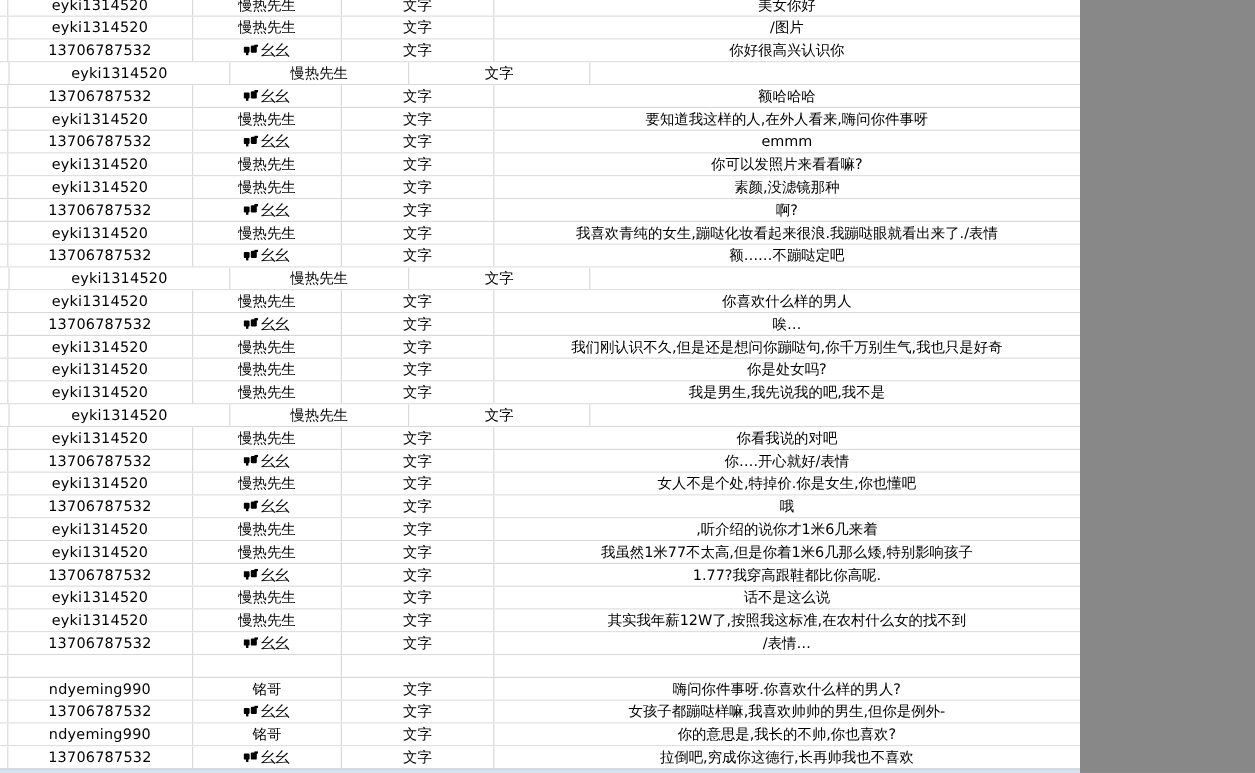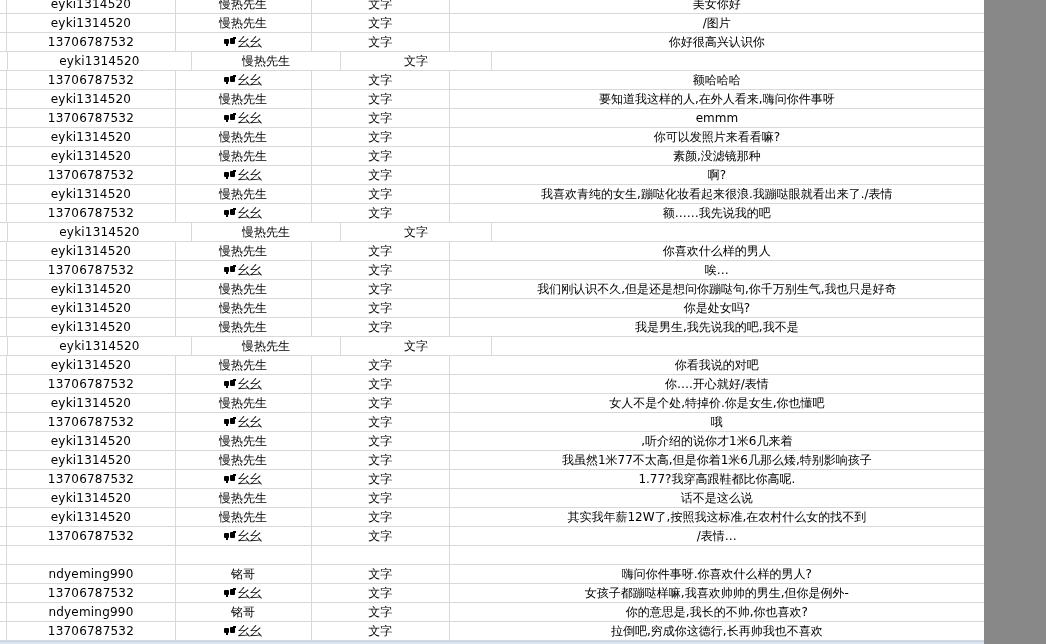--- a/index.html
+++ b/index.html
@@ -1,21 +1,21 @@
 <!DOCTYPE html>
 <html><head>
 <meta charset="utf-8">
 <style>
   * { margin:0; padding:0; box-sizing:border-box; }
   html,body { background:#888; }
   body { font-family:"DejaVu Sans","Liberation Sans",sans-serif; }
 
   .sheet {
     position:relative;
-    width:984px; height:644px;
+    width:900px; height:644px;
     background:#ffffff;
     overflow:hidden;
     color:#000;
   }
   .rows { margin-top:-5px; }
   .row {
     display:flex;
     height:19px;
     border-bottom:1px solid #d9d9d9;
     background:#fff;
@@ -190,21 +190,21 @@
             <svg width="12" height="10" viewBox="0 0 12 10">
               <rect x="0" y="2" width="5" height="5" rx="1" fill="#000"></rect>
               <rect x="6" y="1" width="5" height="6" rx="1" fill="#000"></rect>
               <rect x="9" y="0" width="3" height="2" fill="#000"></rect>
               <rect x="2" y="6" width="2" height="3" fill="#000"></rect>
             </svg>
           </span>
           <span>幺幺</span>
         </div>
         <div class="cell c-type">文字</div>
-        <div class="cell c-msg">额……我先说我的吧</div>
+        <div class="cell c-msg">额……不蹦哒定吧</div>
       </div>
       <div class="row">
         <div class="cell c-sliver"></div>
         <div class="cell c-id">eyki1314520</div>
         <div class="cell c-nick">
           <span>慢热先生</span>
         </div>
         <div class="cell c-type">文字</div>
       </div>
       <div class="row">

